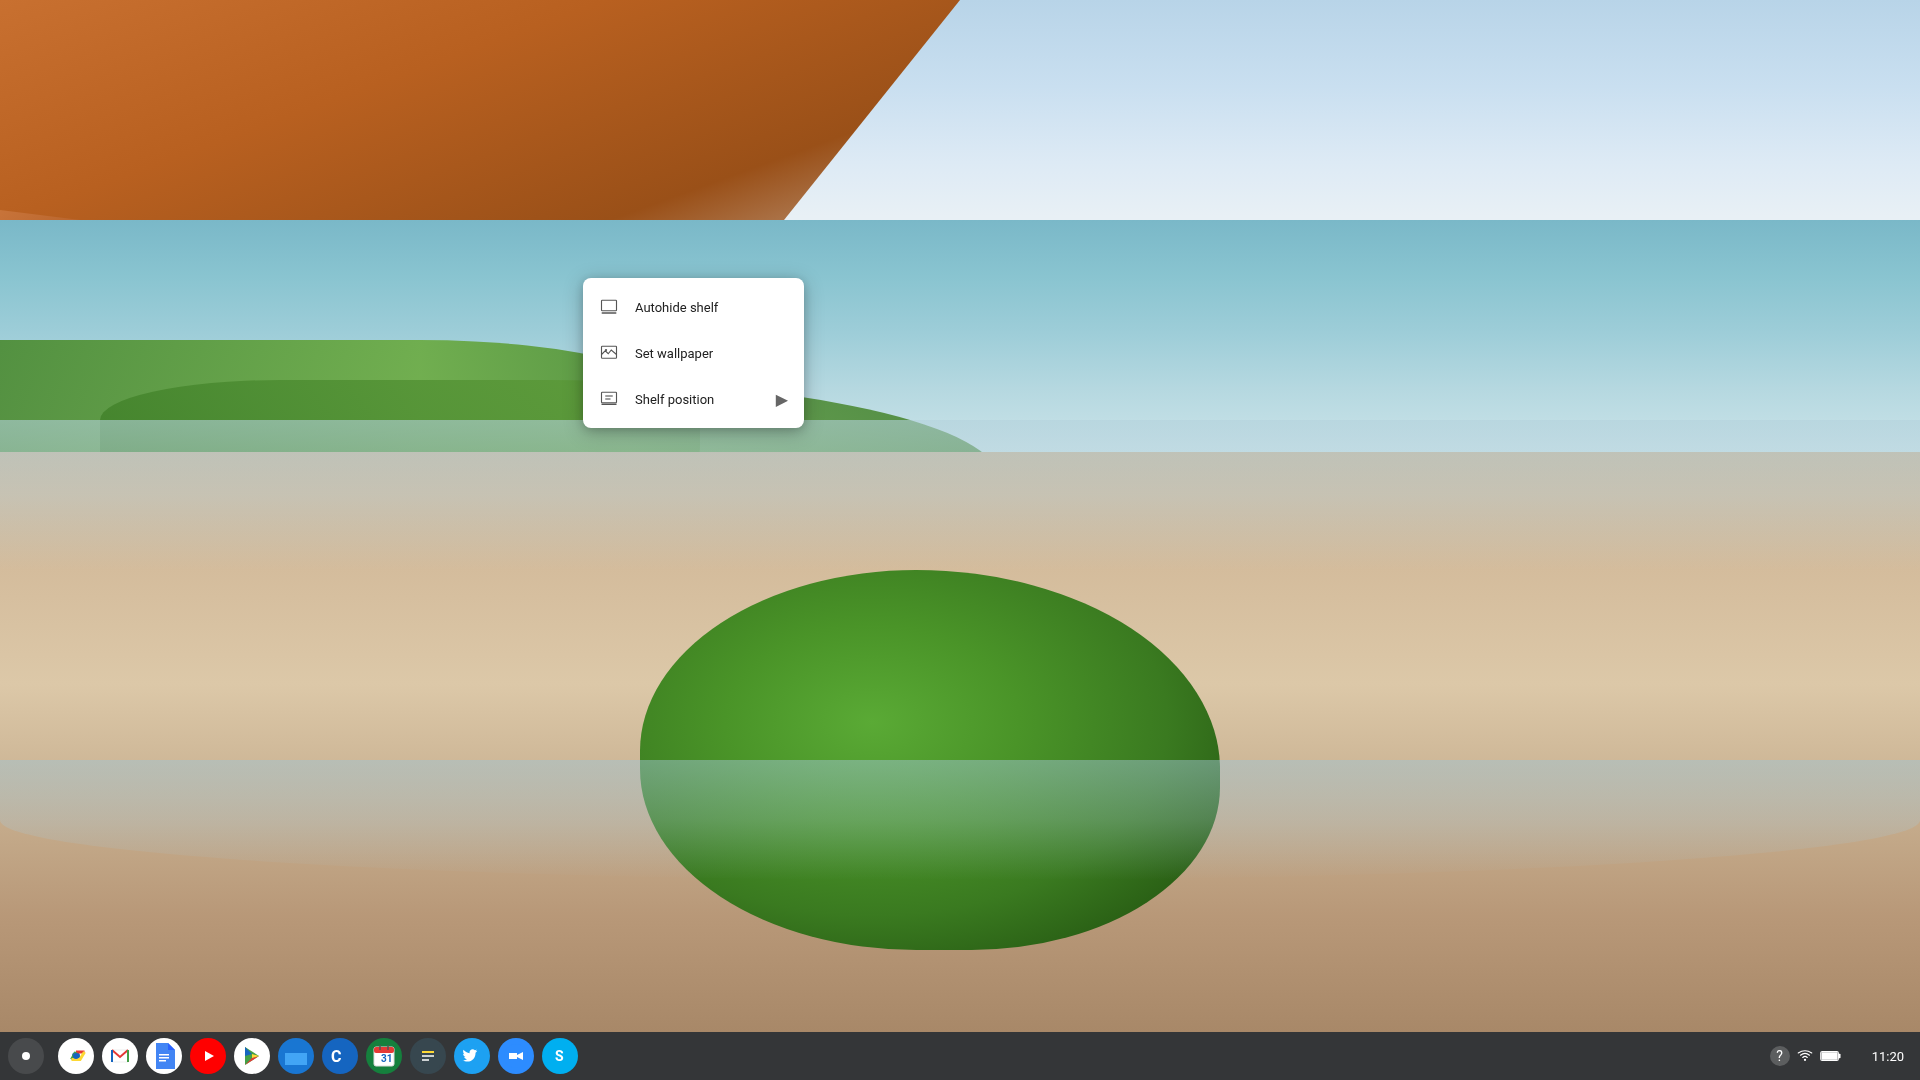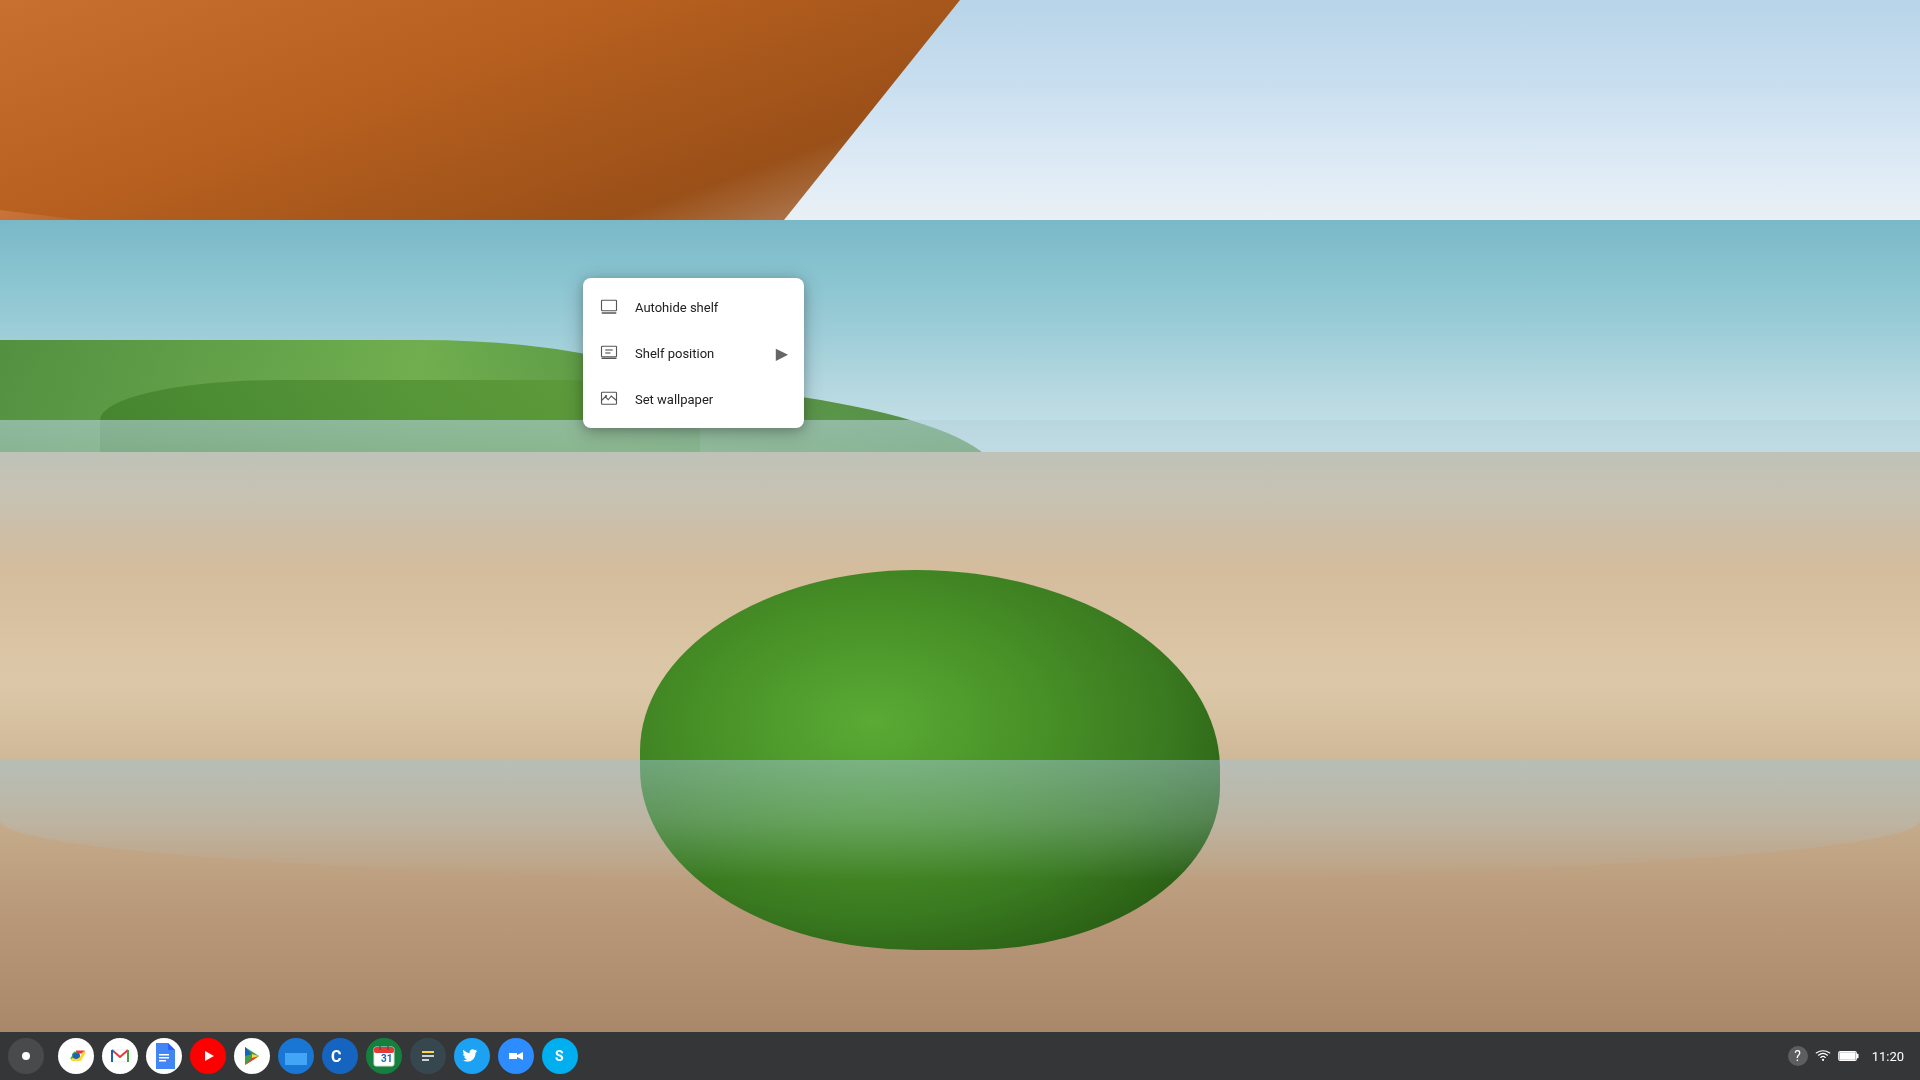--- a/index.html
+++ b/index.html
@@ -285,21 +285,21 @@
     .icon-calendar { background: #15803d; }
     .icon-notes { background: #37474F; }
     .icon-twitter { background: #1DA1F2; }
     .icon-zoom { background: #2D8CFF; }
     .icon-skype { background: #00AFF0; }
 
     .time-display {
       color: white;
       font-size: 13px;
       font-weight: 400;
-      margin-left: 6px;
+      margin-left: 24px;
     }
 
     .status-icons {
       display: flex;
       align-items: center;
       gap: 6px;
       color: white;
       font-size: 11px;
     }
 
@@ -334,39 +334,39 @@
         <rect x="2" y="3" width="20" height="14" rx="1" fill="none" stroke="#555" stroke-width="1.5"></rect>
         <rect x="2" y="19" width="20" height="2" rx="1" fill="#555"></rect>
       </svg>
     </div>
     <span class="menu-item-label">Autohide shelf</span>
   </div>
 
   <div class="menu-item">
     <div class="menu-item-icon">
       <svg width="18" height="18" viewBox="0 0 24 24" xmlns="http://www.w3.org/2000/svg">
+        <rect x="2" y="3" width="20" height="16" rx="1" fill="none" stroke="#555" stroke-width="1.5"></rect>
+        <path d="M2 14 L7 9 L11 13 L15 8 L22 14" fill="none" stroke="#555" stroke-width="1.5"></path>
+        <circle cx="8" cy="8" r="1.5" fill="#555"></circle>
+      </svg>
+    </div>
+    <span class="menu-item-label">Set wallpaper</span>
+  </div>
+
+  <div class="menu-item">
+    <div class="menu-item-icon">
+      <svg width="18" height="18" viewBox="0 0 24 24" xmlns="http://www.w3.org/2000/svg">
         <rect x="2" y="3" width="20" height="14" rx="1" fill="none" stroke="#555" stroke-width="1.5"></rect>
         <line x1="2" y1="19" x2="22" y2="19" stroke="#555" stroke-width="2"></line>
         <line x1="7" y1="8" x2="17" y2="8" stroke="#555" stroke-width="1.5"></line>
         <line x1="7" y1="12" x2="14" y2="12" stroke="#555" stroke-width="1.5"></line>
       </svg>
     </div>
     <span class="menu-item-label">Shelf position</span>
     <span class="menu-item-arrow">▶</span>
-  </div>
-
-  <div class="menu-item">
-    <div class="menu-item-icon">
-      <svg width="18" height="18" viewBox="0 0 24 24" xmlns="http://www.w3.org/2000/svg">
-        <rect x="2" y="3" width="20" height="16" rx="1" fill="none" stroke="#555" stroke-width="1.5"></rect>
-        <path d="M2 14 L7 9 L11 13 L15 8 L22 14" fill="none" stroke="#555" stroke-width="1.5"></path>
-        <circle cx="8" cy="8" r="1.5" fill="#555"></circle>
-      </svg>
-    </div>
-    <span class="menu-item-label">Set wallpaper</span>
   </div>
 </div>
 
 <div id="shelf">
   <div class="shelf-left">
 
     <div class="launcher-btn">
       <div class="launcher-dot"></div>
     </div>
 

